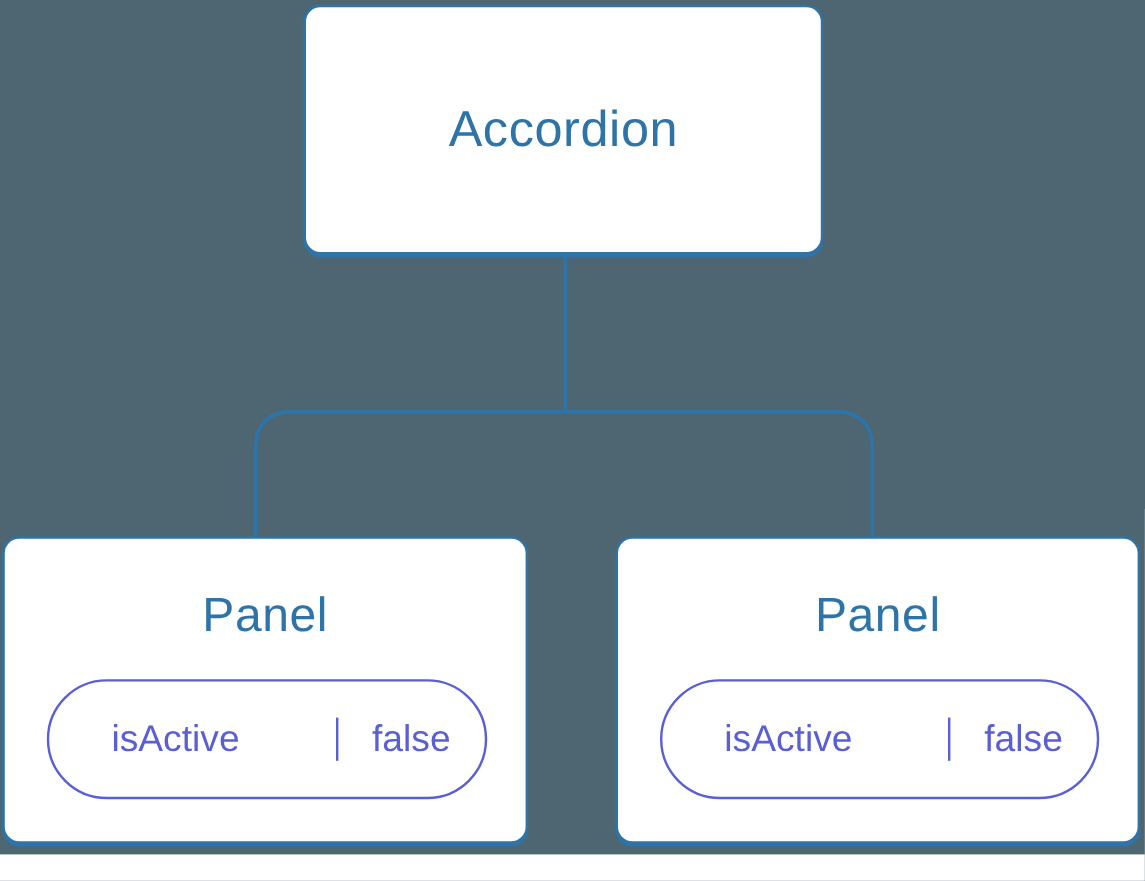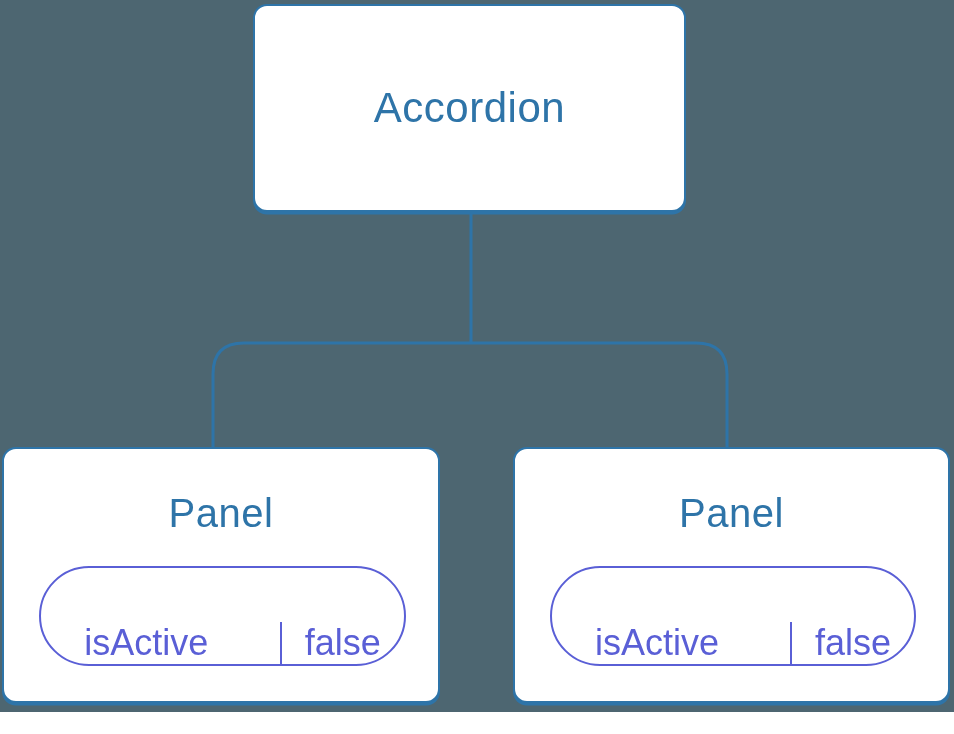--- a/index.html
+++ b/index.html
@@ -64,23 +64,23 @@
   .state-pill {
     position: absolute;
     left: 35px;
     right: 32px;
     top: 117px;
     height: 100px;
     box-sizing: border-box;
     border: 2.5px solid var(--state-accent, #5A5FD6);
     border-radius: 50px;
     display: flex;
-    align-items: flex-end;
+    align-items: center;
     color: var(--state-accent, #5A5FD6);
-    font-size: 36px;
+    font-size: 31px;
     gap: 28px;
   }
   .state-pill .cell {
     display: flex;
     align-items: center;
     justify-content: center;
   }
   .state-pill .state-name {
     flex: 0 0 58%;
   }

